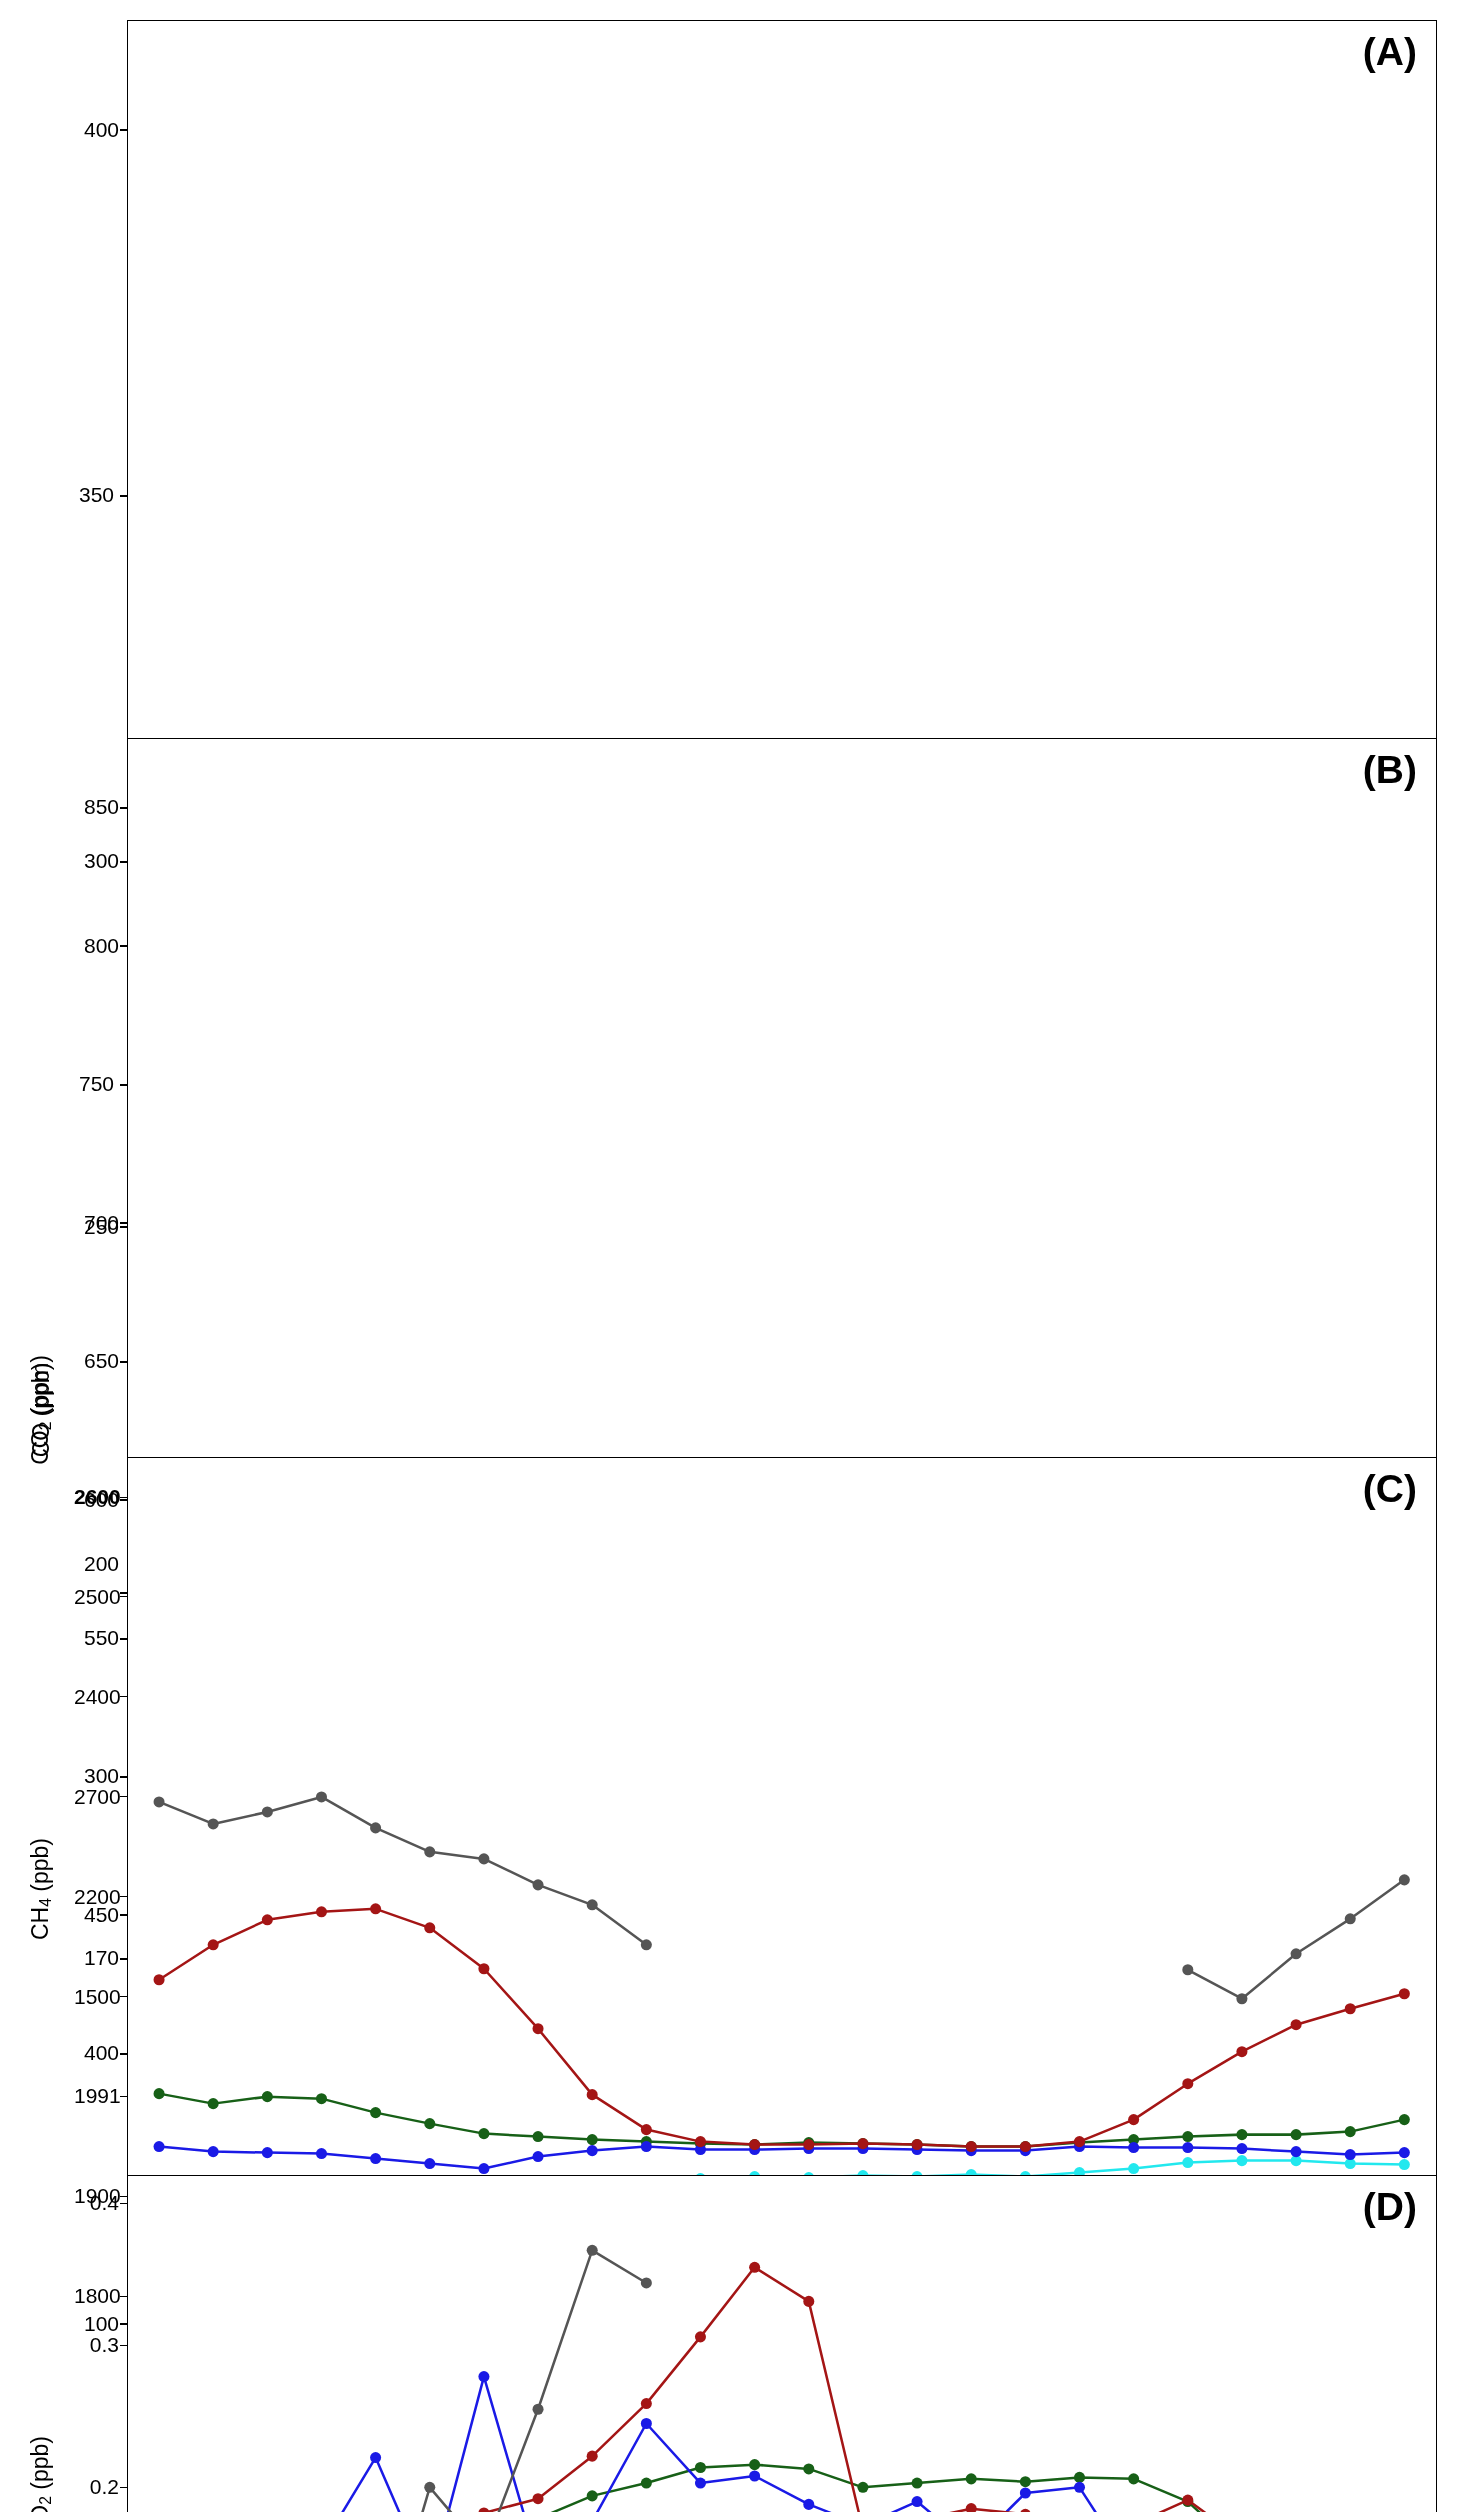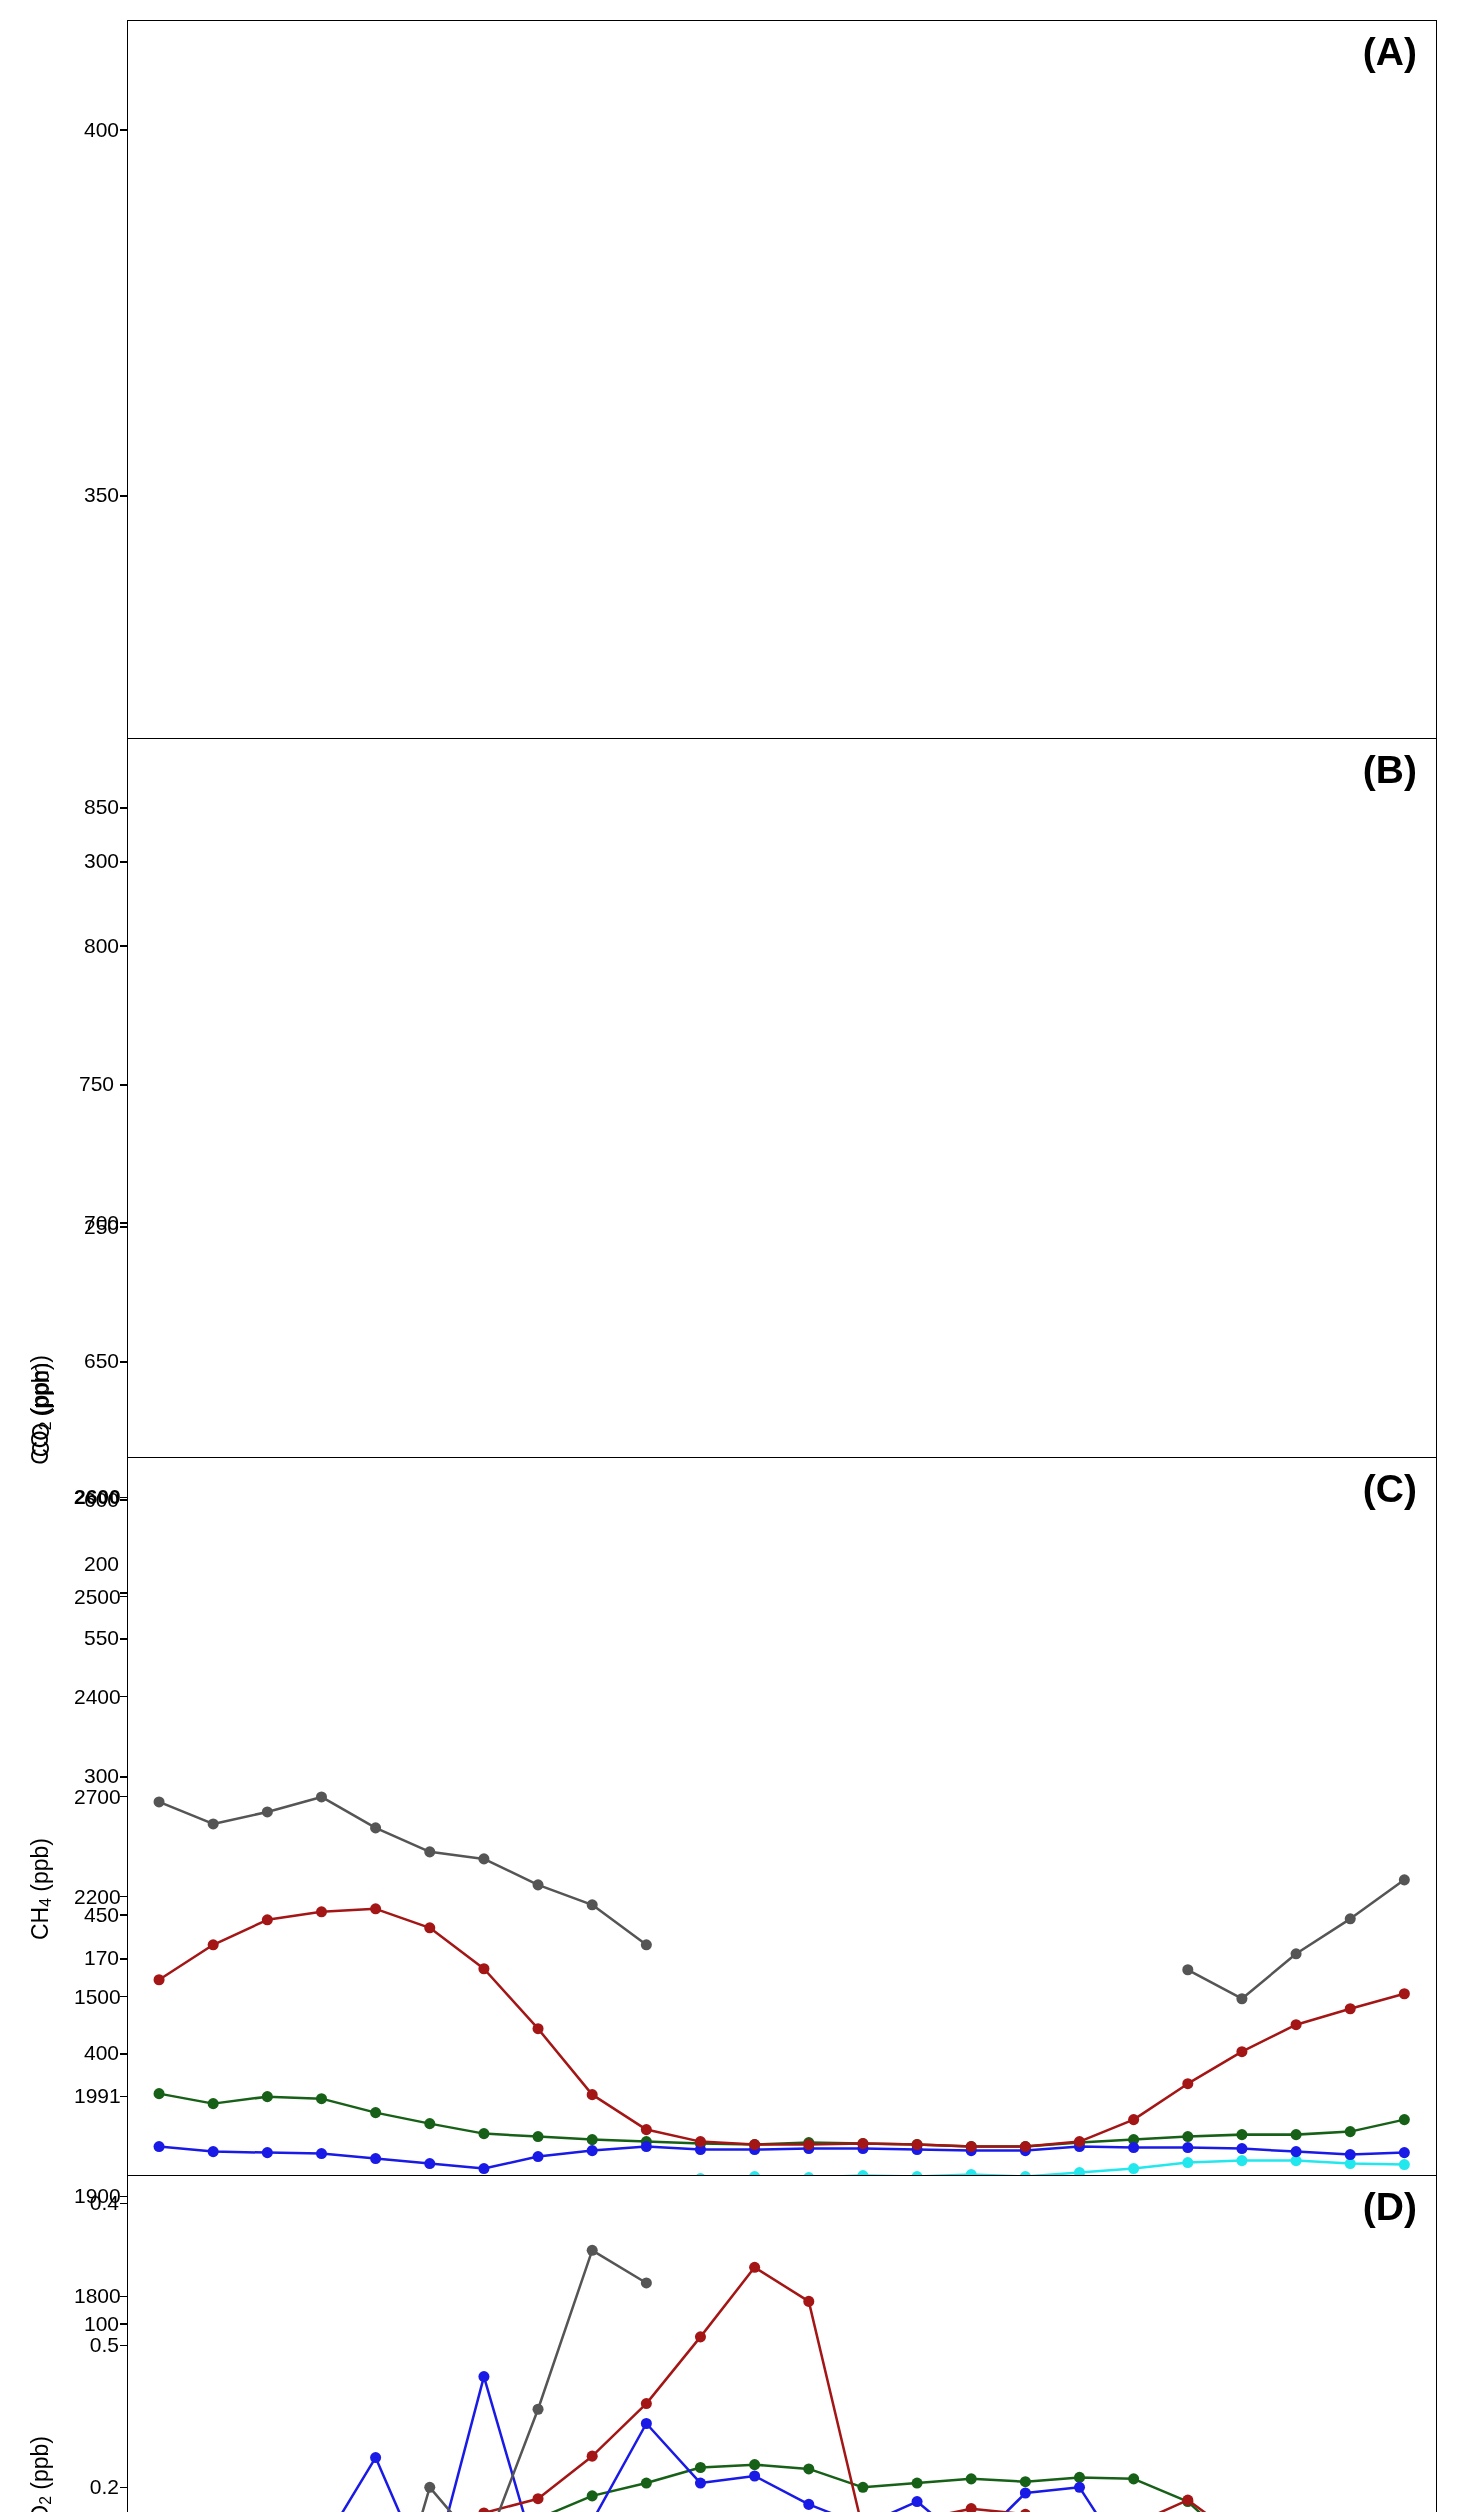--- a/index.html
+++ b/index.html
@@ -101,21 +101,21 @@
         <div class="ytick" style="left: 63px; top: 2315px; width: 45px;">100</div>
         <div class="tickmark-y" style="left: 109px; top: 2314px; width: 7px;"></div>
         <div class="ytick" style="left: 63px; top: 1949px; width: 45px;">170</div>
         <div class="tickmark-y" style="left: 109px; top: 1949px; width: 7px;"></div>
         <div class="ytick" style="left: 63px; top: 1555px; width: 45px;">200</div>
         <div class="tickmark-y" style="left: 109px; top: 1583px; width: 7px;"></div>
         <div class="ytick" style="left: 63px; top: 1218px; width: 45px;">250</div>
         <div class="tickmark-y" style="left: 109px; top: 1217px; width: 7px;"></div>
         <div class="ytick" style="left: 63px; top: 852px; width: 45px;">300</div>
         <div class="tickmark-y" style="left: 109px; top: 852px; width: 7px;"></div>
-        <div class="ytick" style="left: 63px; top: 486px; width: 45px;">350</div>
+        <div class="ytick" style="left: 63px; top: 486px; width: 45px; text-align: center;">350</div>
         <div class="tickmark-y" style="left: 109px; top: 486px; width: 7px;"></div>
         <div class="ytick" style="left: 63px; top: 121px; width: 45px;">400</div>
         <div class="tickmark-y" style="left: 109px; top: 120px; width: 7px;"></div>
         <div class="ylabel" style="left: 0px; top: 1401px; transform: translate(-50%, -50%) rotate(-90deg) translateX(0px); margin-left: 30px;">CO (ppb)</div>
         <div class="panel-tag" style="right: 50px; top: 21px;">(A)</div>
         <svg class="series-layer" width="1456" height="2865" viewBox="0 0 2898 5703">
           <polyline points="294.7,4082.9 402.4,4082.9 510.2,4112.0 618.0,4141.1 725.7,4184.8 833.5,4199.4 941.3,4213.9 1049.0,4155.7 1156.8,4112.0 1264.6,4082.9 1372.3,4082.9 1480.1,4112.0 1587.9,4097.5 1695.7,4112.0 1803.4,4126.6 1911.2,4112.0 2019.0,4126.6 2126.7,4126.6 2234.5,4112.0 2342.3,4097.5 2450.0,4097.5 2557.8,4097.5 2665.6,4097.5 2773.3,4039.3" fill="none" stroke="#176017" stroke-width="5" stroke-linejoin="round" stroke-linecap="round"></polyline>
           <circle cx="294.7" cy="4082.9" r="11" fill="#176017"></circle>
           <circle cx="402.4" cy="4082.9" r="11" fill="#176017"></circle>
           <circle cx="510.2" cy="4112.0" r="11" fill="#176017"></circle>
@@ -621,21 +621,21 @@
           <circle cx="2665.6" cy="940.7" r="11" fill="#555555"></circle>
           <circle cx="2773.3" cy="863.1" r="11" fill="#555555"></circle>
         </svg>
       </div>
     </div>
     <div class="panel">
       <div class="plot-area">
         <div class="frame" style="left: 116px; top: 11px; width: 1310px; height: 625px;"></div>
         <div class="ytick" style="left: 63px; top: 323px; width: 45px;">0.2</div>
         <div class="tickmark-y" style="left: 109px; top: 323px; width: 7px;"></div>
-        <div class="ytick" style="left: 63px; top: 181px; width: 45px;">0.5</div>
+        <div class="ytick" style="left: 63px; top: 181px; width: 45px;">0.3</div>
         <div class="tickmark-y" style="left: 109px; top: 181px; width: 7px;"></div>
         <div class="ytick" style="left: 63px; top: 39px; width: 45px;">0.4</div>
         <div class="tickmark-y" style="left: 109px; top: 39px; width: 7px;"></div>
         <div class="ylabel" style="left: 0px; top: 323px; transform: translate(-50%, -50%) rotate(-90deg) translateX(0px); margin-left: 30px;">SO<sub>2</sub> (ppb)</div>
         <div class="panel-tag" style="right: 50px; top: 21px;">(D)</div>
         <svg class="series-layer" width="1456" height="711" viewBox="0 0 2898 1415">
           <polyline points="294.7,849.7 402.4,801.7 510.2,804.5 618.0,813.0 725.7,796.1 833.5,779.1 941.3,756.5 1049.0,705.7 1156.8,660.5 1264.6,635.0 1372.3,604.0 1480.1,598.3 1587.9,606.8 1695.7,643.5 1803.4,635.0 1911.2,626.6 2019.0,632.2 2126.7,623.7 2234.5,626.6 2342.3,671.8 2450.0,770.6 2557.8,844.1 2665.6,838.4 2773.3,832.8" fill="none" stroke="#176017" stroke-width="5" stroke-linejoin="round" stroke-linecap="round"></polyline>
           <circle cx="294.7" cy="849.7" r="11" fill="#176017"></circle>
           <circle cx="402.4" cy="801.7" r="11" fill="#176017"></circle>
           <circle cx="510.2" cy="804.5" r="11" fill="#176017"></circle>

